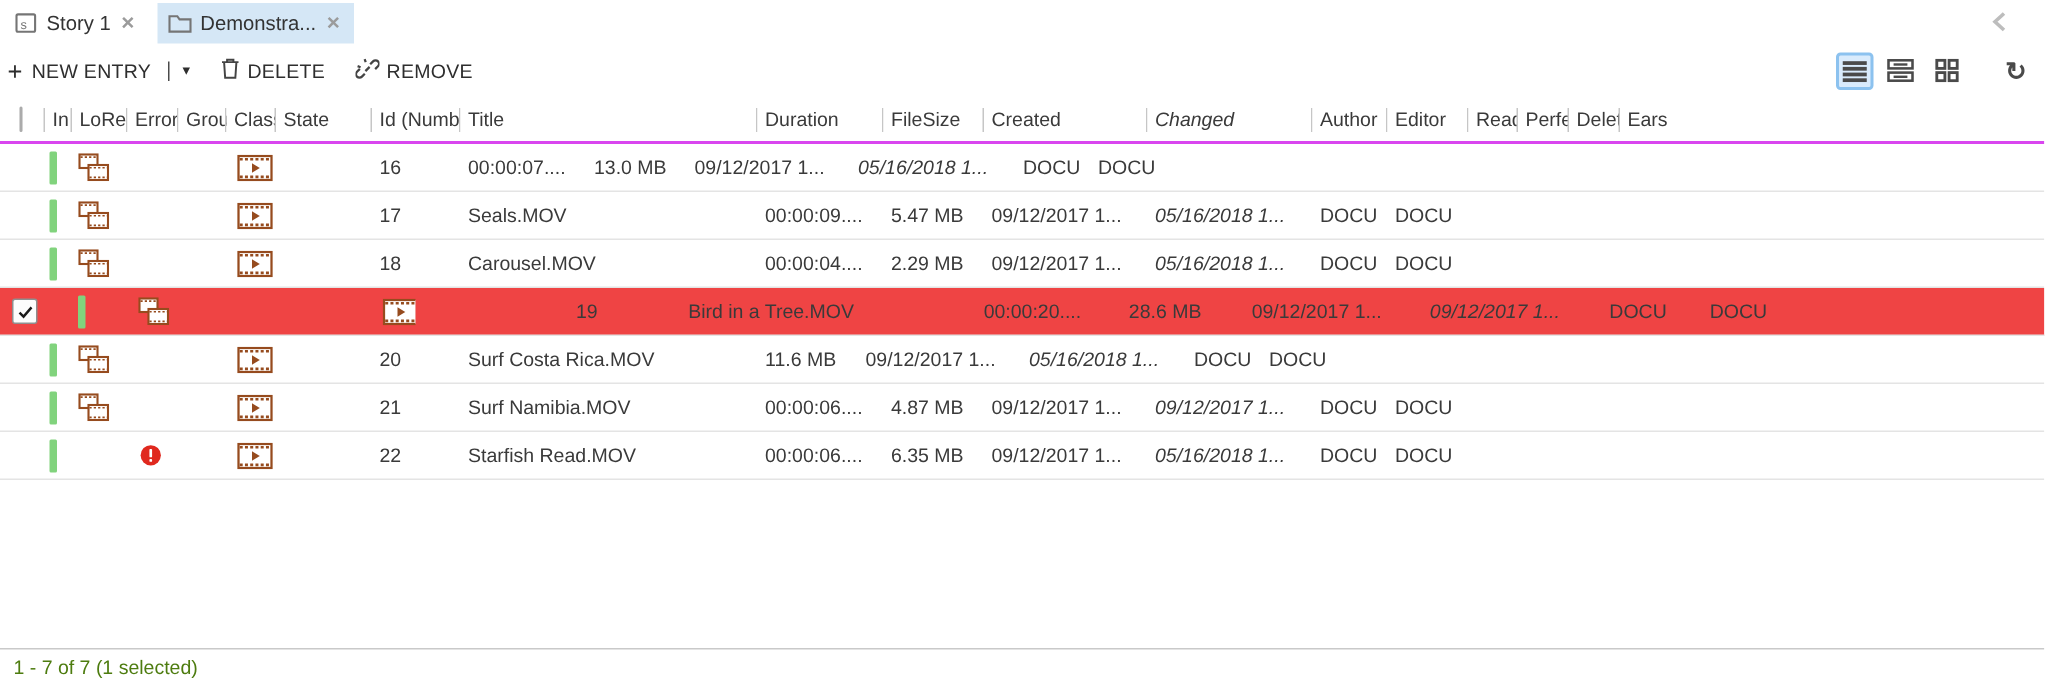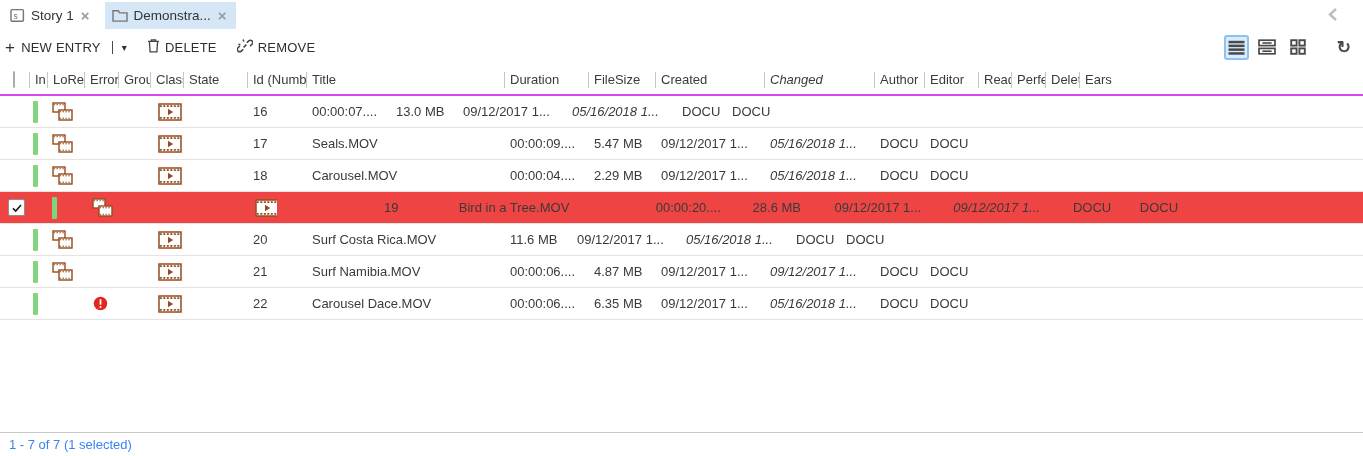--- a/index.html
+++ b/index.html
@@ -69,21 +69,21 @@
                   border-radius:2px; margin-left:8px; }
   .row-checkbox { width:17px; height:17px; border:1px solid #8f8f8f; background:#fdfdfd;
                   border-radius:2px; margin-left:8px; display:flex; align-items:center; justify-content:center; }
   .greenbar { width:5px; height:22px; background:#81d37d; border-radius:1px; margin-left:3px; }
   .icon-lores { margin-left:4px; display:flex; }
   .icon-error { margin-left:8px; display:flex; }
   .icon-video { margin-left:7px; display:flex; }
 
   
   .footer { position:absolute; left:0; right:0; bottom:0; height:24px; border-top:1px solid #c9c9c9;
-            display:flex; align-items:center; padding-left:9px; font-size:13px; color:#3b82f6; }
+            display:flex; align-items:center; padding-left:9px; font-size:13px; color:#4d7c0f; }
 </style>
 </head>
 <body>
 
 <div class="app">
 
   <div class="tabbar">
     <div class="tab">
       <span class="tab-icon">
         <svg width="15" height="15" viewBox="0 0 15 15">
@@ -589,21 +589,21 @@
           <line x1="1.8" y1="14.9" x2="22.2" y2="14.9" stroke="#964b1e" stroke-width="1.7" stroke-dasharray="2 1.5"></line>
           <polygon points="10,5.8 10,12.2 15.2,9" fill="#964b1e"></polygon>
         </svg>
       </span>
     </div>
     <div class="td c-state"></div>
     <div class="td c-id">
             <span class="cell-text">22</span>
           </div>
     <div class="td c-title">
-            <span class="cell-text">Carousel Dace.MOV</span>
+            <span class="cell-text">Starfish Read.MOV</span>
           </div>
     <div class="td c-dur">
             <span class="cell-text">00:00:06....</span>
           </div>
     <div class="td c-fs">
             <span class="cell-text">6.35 MB</span>
           </div>
     <div class="td c-created">
             <span class="cell-text">09/12/2017 1...</span>
           </div>

